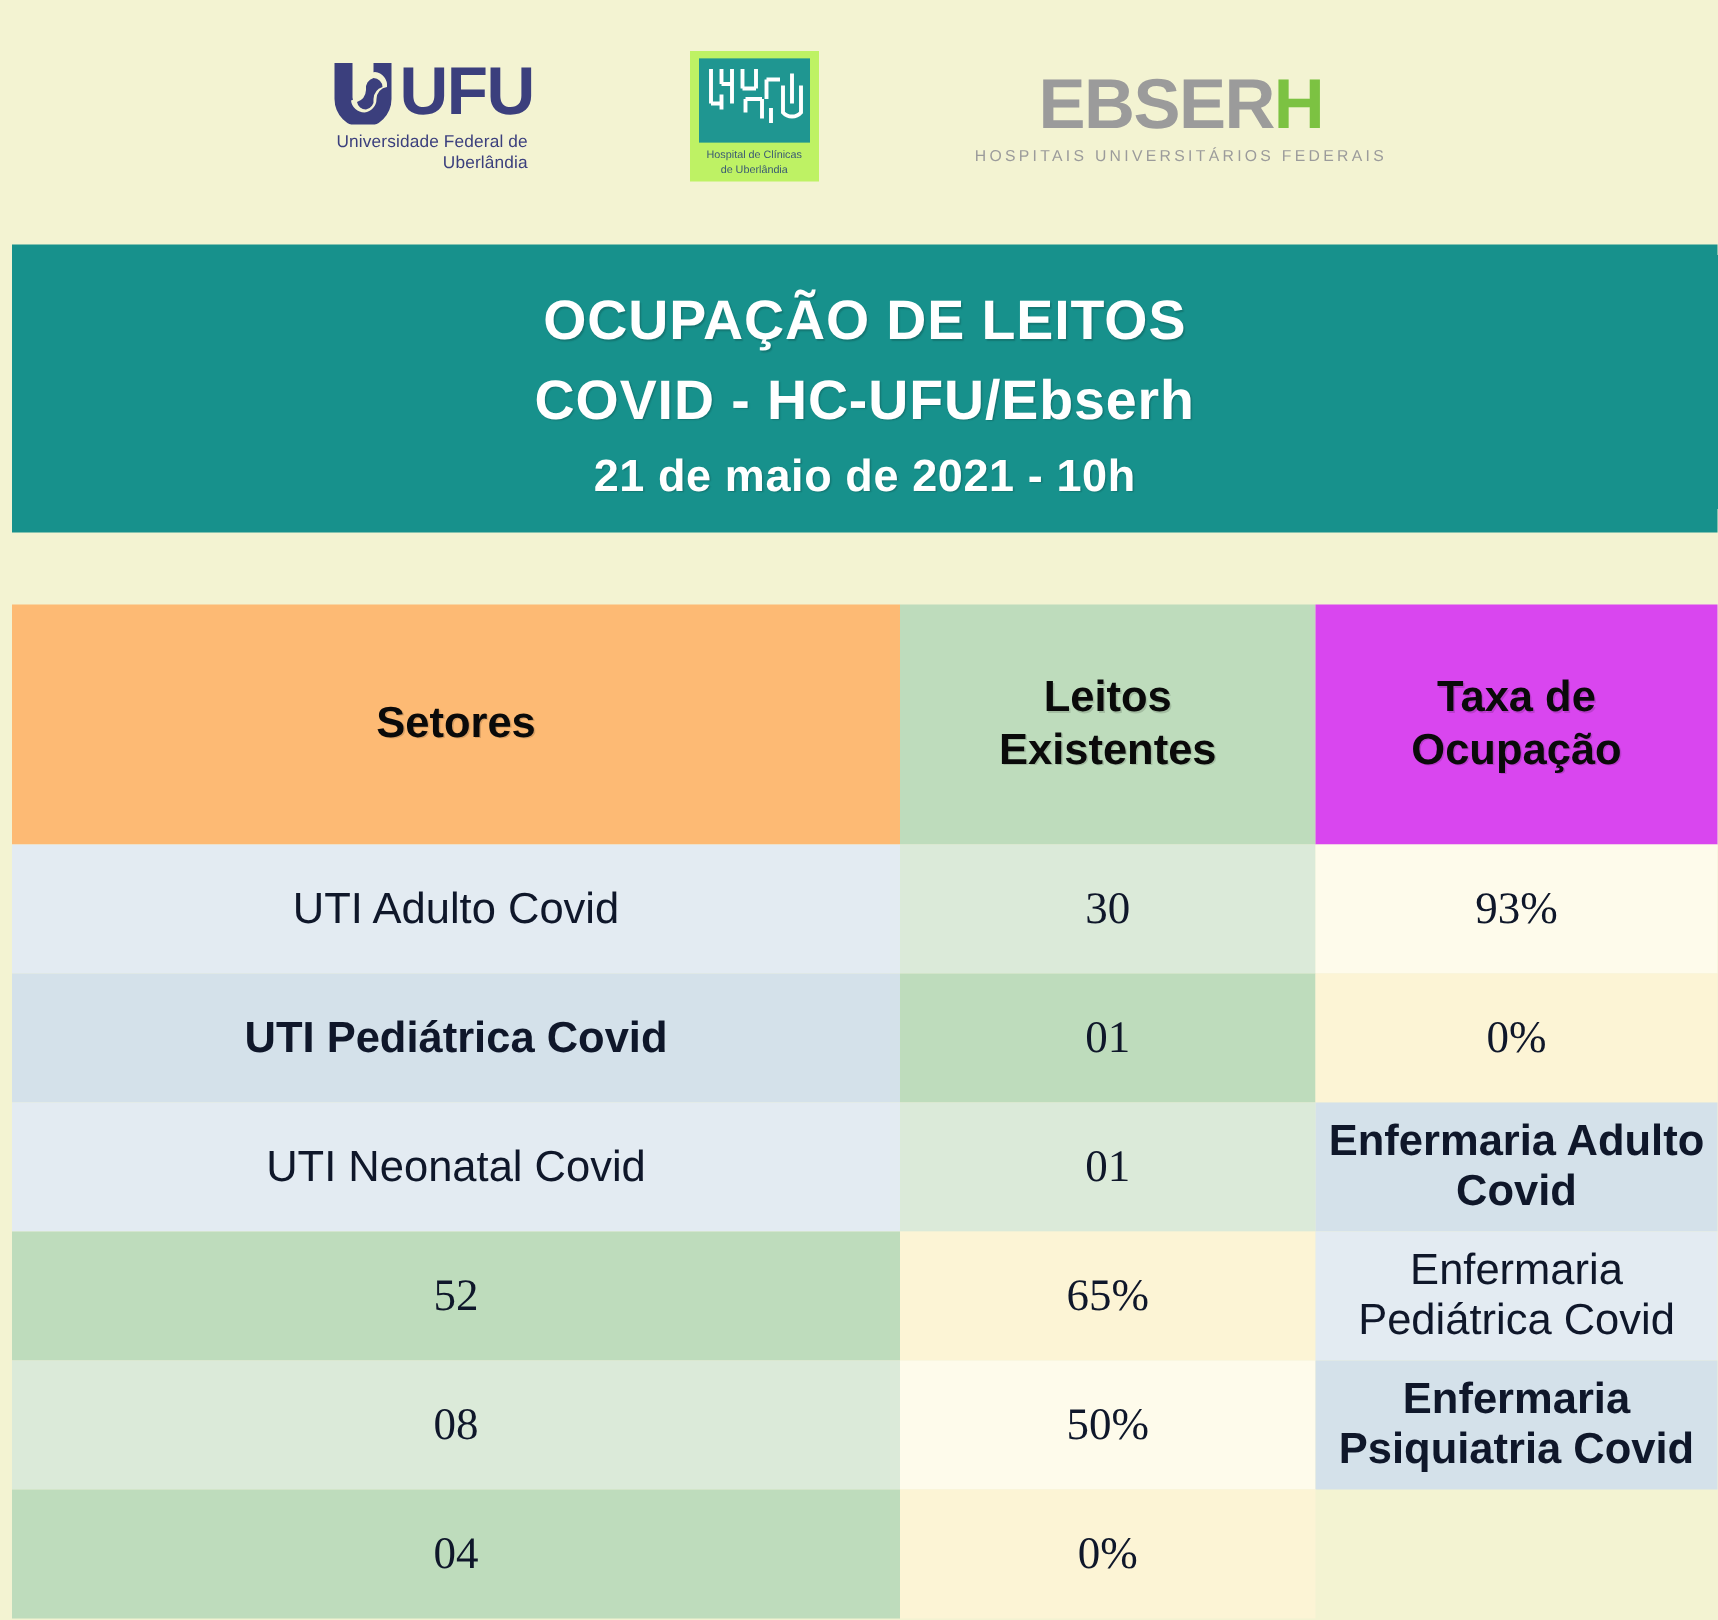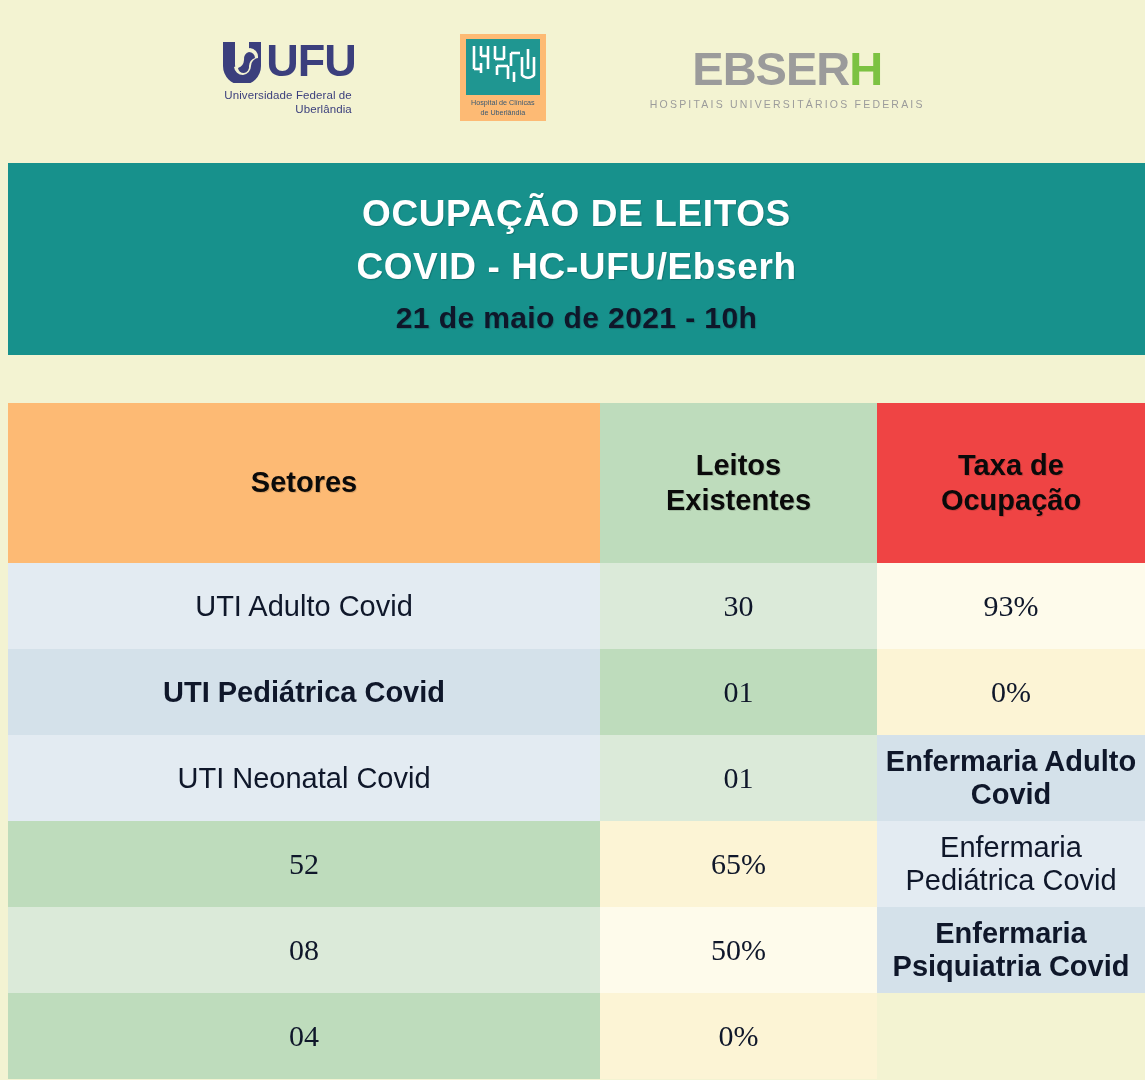--- a/index.html
+++ b/index.html
@@ -66,21 +66,21 @@
     font-size: 11.5px;
     color: #3b3f7d;
     text-align: right;
     line-height: 1.25;
     letter-spacing: .1px;
   }
 
   
   .hc-logo {
     width: 86px;
-    background: #fdba74;
+    background: #bef264;
     padding: 5px 4px 4px;
     box-sizing: border-box;
     display: flex;
     flex-direction: column;
     align-items: center;
   }
   .hc-mark {
     width: 74px;
     height: 56px;
     background: #1f9691;
@@ -135,21 +135,21 @@
   .banner-line {
     color: #ffffff;
     font-size: 37px;
     font-weight: bold;
     letter-spacing: .6px;
     line-height: 1.42;
     text-align: center;
     text-shadow: 1px 1px 1px rgba(0,0,0,.18);
   }
   .banner-date {
-    color: #0f172a;
+    color: #ffffff;
     font-size: 30px;
     font-weight: bold;
     letter-spacing: .4px;
     line-height: 1.6;
     text-align: center;
     text-shadow: 1px 1px 1px rgba(0,0,0,.18);
   }
 
   
   .table {
@@ -175,21 +175,21 @@
   .head {
     height: 160px;
     font-size: 29px;
     font-weight: bold;
     color: #0a0a0a;
     line-height: 1.22;
     text-shadow: 1px 1px 0 rgba(0,0,0,.14);
   }
   .head.c-sector { background: #fdba74; }
   .head.c-beds   { background: #bedcbc; }
-  .head.c-rate   { background: #ef4444; }
+  .head.c-rate   { background: #d946ef; }
 
   
   .data {
     height: 86px;
     font-size: 29px;
     color: #0f172a;
     font-weight: normal;
   }
   .data.c-sector.odd  { background: #e3ebf2; }
   .data.c-sector.even { background: #d4e1ea; font-weight: bold; }

